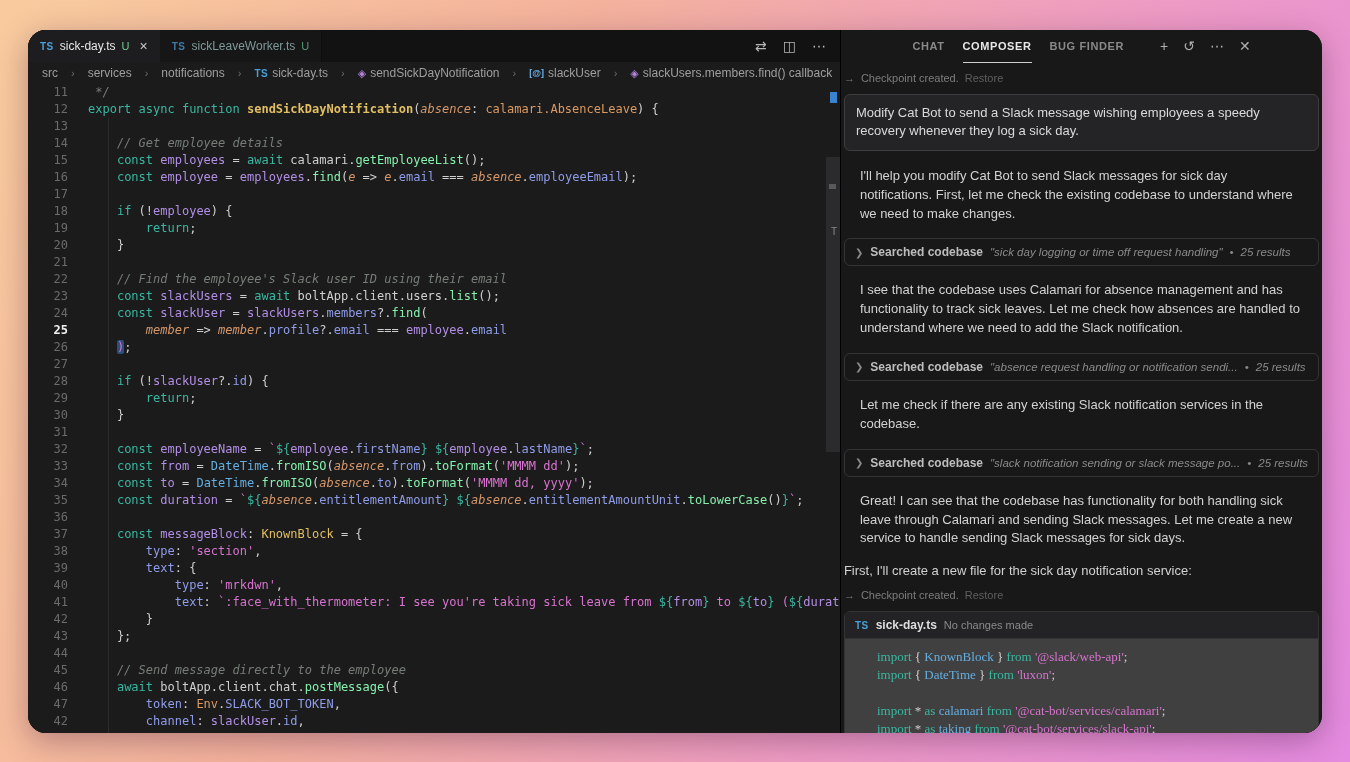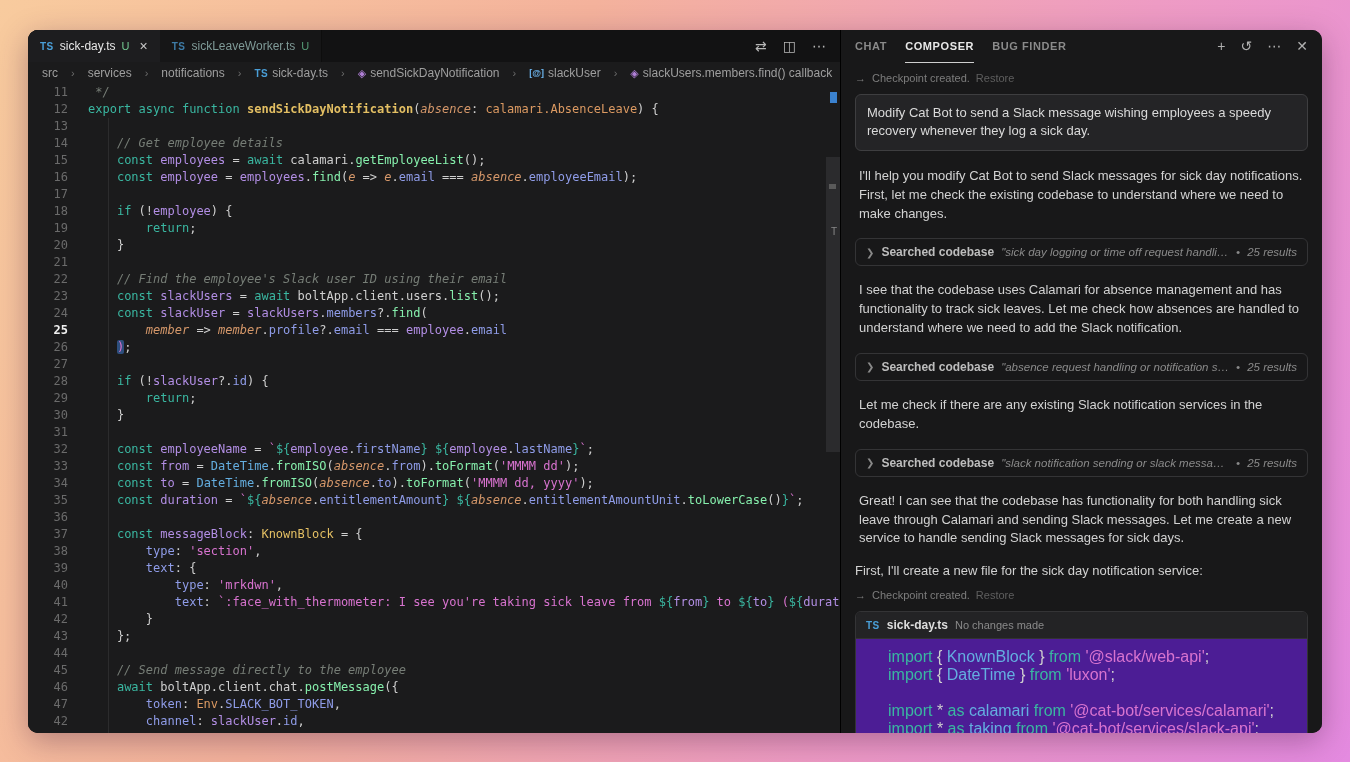--- a/index.html
+++ b/index.html
@@ -1,19 +1,19 @@
 <!DOCTYPE html>
 <html><head>
 <meta charset="utf-8">
 <style>
   html,body{margin:0;padding:0;width:1350px;height:762px;overflow:hidden;
     font-family:"Liberation Sans",sans-serif;
     background:linear-gradient(115deg,#f8cb9e 0%,#f4b29c 35%,#ee9bc4 68%,#e48ae0 100%);}
   .window{position:absolute;left:28px;top:30px;width:1294px;height:703px;background:#1b1b1c;
-    border-radius:10px;overflow:hidden;display:flex;box-shadow:0 8px 30px rgba(60,20,60,.35);}
+    border-radius:18px;overflow:hidden;display:flex;box-shadow:0 8px 30px rgba(60,20,60,.35);}
   
   .editor-pane{width:812px;display:flex;flex-direction:column;background:#1b1b1c;}
   .tabbar{height:32px;background:#121213;display:flex;align-items:stretch;flex:none;}
   .tab{display:flex;align-items:center;gap:6px;padding:0 12px;font-size:12px;cursor:pointer;}
   .tab.active{background:#1d1d1f;color:#e6e6e6;}
   .tab.inactive{background:#161617;color:#7f9a97;border-right:1px solid #0d0d0d;}
   .ts-badge{color:#4a9fd8;font-weight:bold;font-size:10px;letter-spacing:.5px;}
   .tab.inactive .ts-badge{color:#3e7ba6;}
   .git-u{color:#73c991;font-size:11px;}
   .tab.inactive .git-u{color:#569b76;}
@@ -39,47 +39,47 @@
   .ov-mod{position:absolute;right:3px;top:8px;width:7px;height:11px;background:#3b82cf;}
   .ov-dash{position:absolute;right:4px;top:100px;width:7px;height:5px;background:#5a5a5a;}
   .ov-t{position:absolute;right:3px;top:142px;color:#8a8a8a;font-size:10px;font-family:"Liberation Sans",sans-serif;}
   
   .tk-kw{color:#3ab7a1}.tk-fn{color:#86efac}.tk-fnb{color:#e3bf63;font-weight:bold}
   .tk-vr{color:#b28ee4}.tk-pr{color:#8f9ce8}.tk-pa{color:#d6986a;font-style:italic}
   .tk-st{color:#d873cf}.tk-cm{color:#767d76;font-style:italic}.tk-pu{color:#cfcfcf}
   .tk-tyo{color:#dc9a62}.tk-tyb{color:#64aee0}.tk-tyy{color:#e3bf63}
   .tk-bh{color:#d873cf;background:#2d4f7e;border-radius:2px}
   
-  .chat-pane{flex:1;background:#181819;border-left:1px solid #000;display:flex;flex-direction:column;overflow:hidden;}
+  .chat-pane{flex:1;background:#181819;border-left:1px solid #000;display:flex;flex-direction:column;overflow:hidden;align-items:center;}
   .chat-header{height:32px;flex:none;display:flex;align-items:center;padding:0 14px;gap:18px;}
   .chat-tab{font-size:11px;font-weight:bold;letter-spacing:.6px;color:#8a8a8a;cursor:pointer;
     height:100%;display:flex;align-items:center;border-bottom:1px solid transparent;}
   .chat-tab.active{color:#e8e8e8;border-bottom:1px solid #cfcfcf;}
   .chat-hspacer{flex:1;}
   .chat-hicons{display:flex;align-items:center;gap:15px;color:#b0b0b0;font-size:14px;}
   .chat-hicons span{cursor:pointer;}
   .chat-body{flex:1;padding:4px 14px 0 14px;overflow:hidden;}
   .checkpoint{font-size:11px;color:#7d7d7d;margin:6px 0 10px 0;display:flex;gap:6px;align-items:center;}
   .checkpoint .restore{color:#5f5f5f;cursor:pointer;}
   .user-box{border:1px solid #3e3e40;background:#242426;border-radius:6px;padding:9px 11px;
     font-size:13px;line-height:1.42;color:#dadada;margin-bottom:16px;}
-  .chat-p{font-size:13px;line-height:1.45;color:#d2d2d2;margin:14px 4px;}
+  .chat-p{font-size:13px;line-height:1.45;color:#d2d2d2;margin:14px 16px;}
   .chat-p.tight{margin:6px 0 8px 0;}
   .search-box{border:1px solid #343436;border-radius:6px;padding:6px 10px;margin:15px 0;
     display:flex;align-items:center;gap:7px;font-size:12px;color:#c0c0c0;cursor:pointer;overflow:hidden;white-space:nowrap;}
   .search-chevron{color:#8a8a8a;font-size:10px;flex:none;}
   .search-label{font-weight:bold;color:#bdbdbd;flex:none;}
   .search-query{font-style:italic;color:#8a8a8a;font-size:11.5px;overflow:hidden;text-overflow:ellipsis;flex:0 1 auto;}
   .search-results{font-style:italic;color:#8a8a8a;font-size:11.5px;flex:none;}
   .code-card{border:1px solid #343436;border-radius:6px;overflow:hidden;margin-top:6px;}
   .code-card-hd{background:#232325;border-bottom:1px solid #333;padding:6px 10px;display:flex;align-items:center;gap:7px;}
   .code-card-file{font-size:12px;font-weight:bold;color:#dddddd;}
   .code-card-status{font-size:11px;color:#8a8a8a;}
-  .code-card-body{background:#4c1d95;padding:9px 12px;font-family:Liberation Sans, sans-serif;
-    font-size:16px;}
+  .code-card-body{background:#404040;padding:9px 12px;font-family:Liberation Serif, serif;
+    font-size:13px;}
   .code-card-body .cl{height:18px;line-height:18px;}
 </style>
 </head>
 <body>
 
 <div class="window">
 
   <div class="editor-pane">
     <div class="tabbar">
       <div class="tab active">

